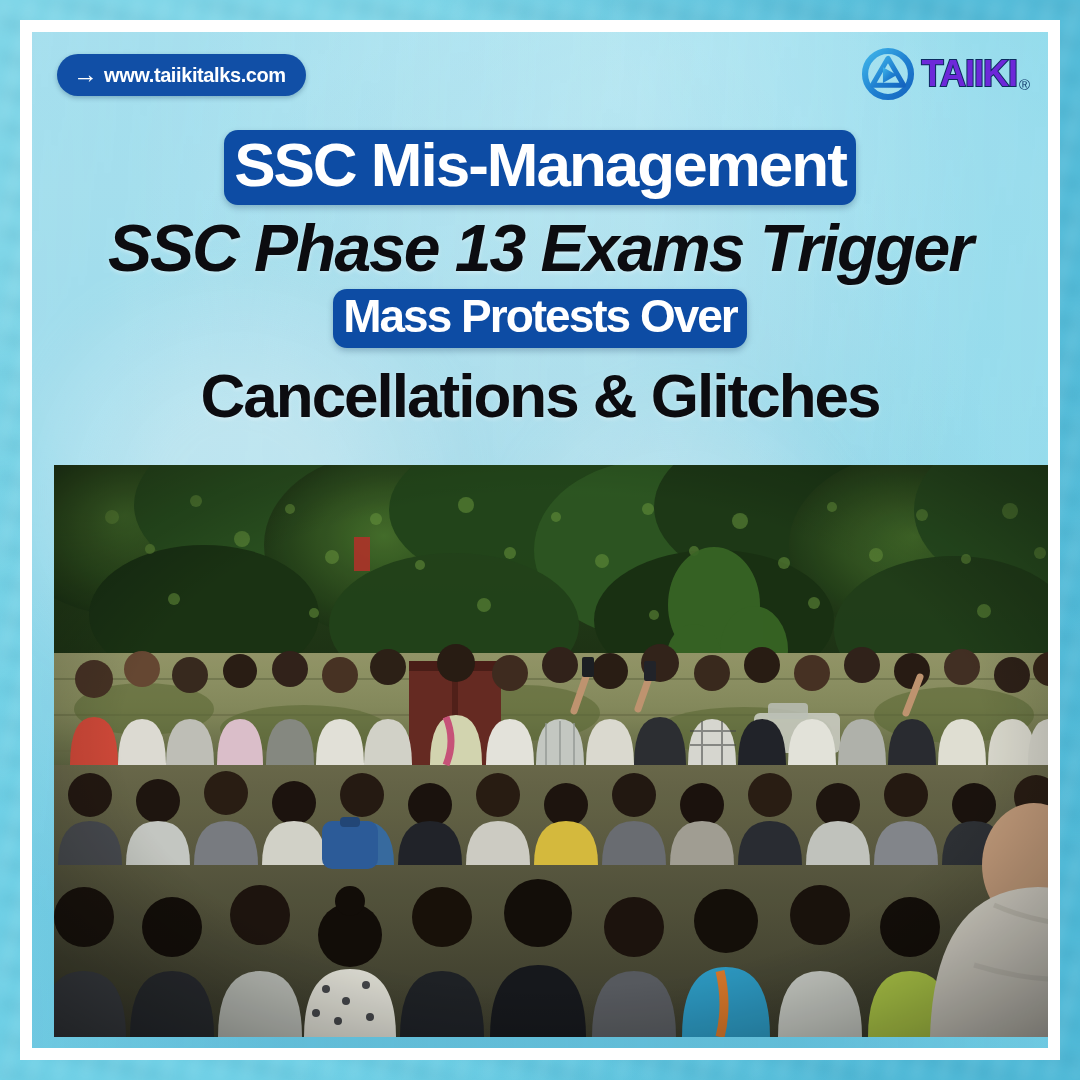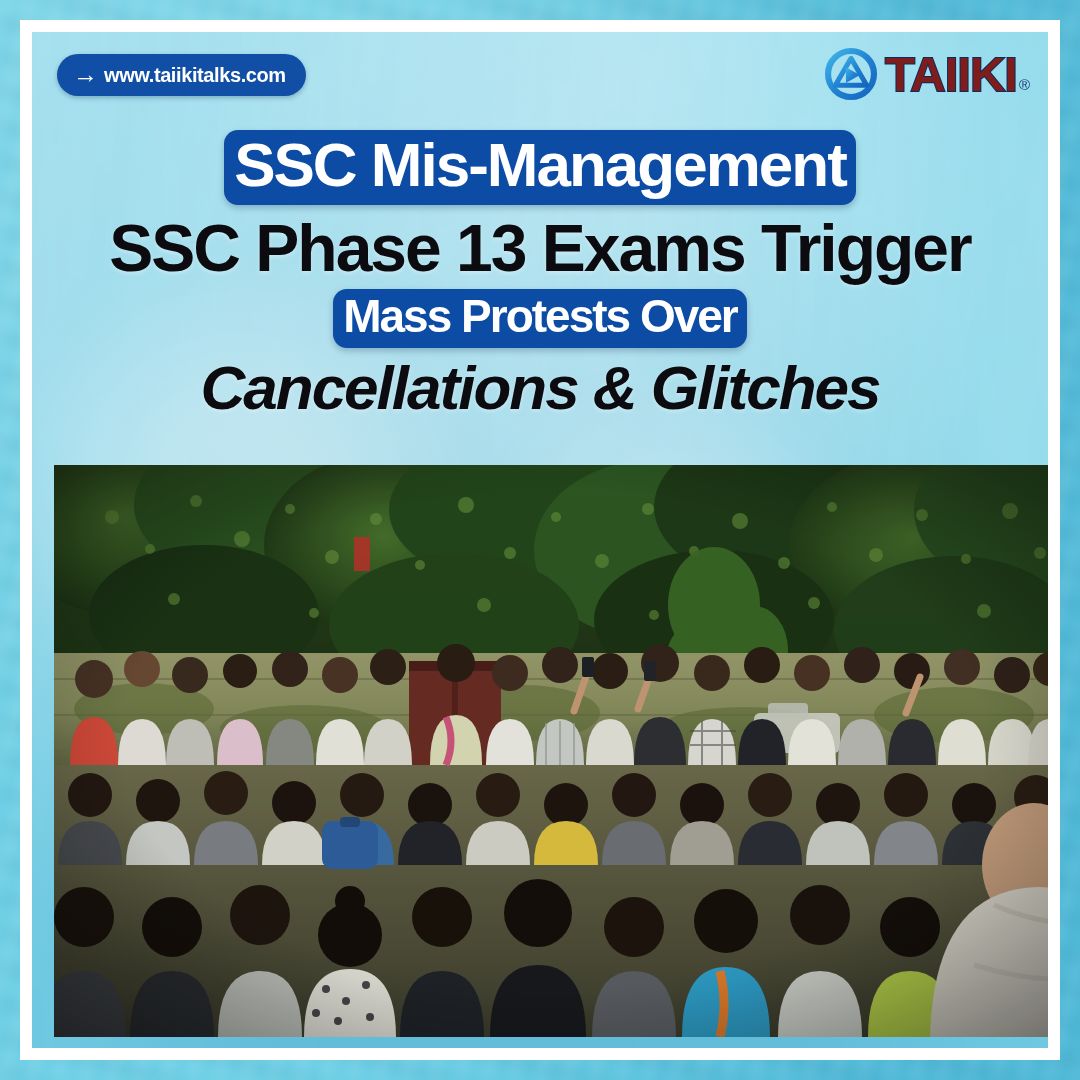--- a/index.html
+++ b/index.html
@@ -54,42 +54,42 @@
     display:flex;align-items:center;gap:6px;
     padding:0 20px 0 16px;border-radius:22px;
     background:#114fa6;box-shadow:0 2px 5px rgba(0,40,80,.28);}
   .url-pill .arrow{color:#fff;font-size:25px;line-height:1;font-weight:700;
     transform:translateY(-1px);}
   .url-pill .url-text{color:#fff;font-size:20px;font-weight:600;letter-spacing:-.4px;
     white-space:nowrap;}
 
   .brand{position:absolute;right:18px;top:14px;display:flex;align-items:center;gap:6px;}
   .brand .mark{width:56px;height:56px;display:block;flex:0 0 auto;}
-  .brand .wordmark{font-size:49px;font-weight:700;letter-spacing:-1px;
-    color:#7f1d1d;-webkit-text-stroke:2px #0b2b5e;
+  .brand .wordmark{font-size:36px;font-weight:700;letter-spacing:-1px;
+    color:#6d28d9;-webkit-text-stroke:2px #0b2b5e;
     paint-order:stroke fill;line-height:1;white-space:nowrap;}
   .brand .tm{font-size:15px;color:#123a6b;align-self:flex-end;margin-bottom:9px;margin-left:-4px;}
 
   
   .headline{position:absolute;left:0;right:0;top:98px;text-align:center;}
   .hl-row{display:flex;justify-content:center;margin:0;}
   .chip{display:inline-block;background:#0d4ca4;color:#ffffff;
     border-radius:14px;padding:4px 10px 9px;
     box-shadow:0 3px 6px rgba(0,30,70,.25);}
   .plain{display:inline-block;color:#0c0c10;padding:2px 10px 6px;
     text-shadow:0 2px 4px rgba(255,255,255,.35);}
   .hl-text{font-weight:700;line-height:1.0;letter-spacing:-2px;white-space:nowrap;}
   .l1 .hl-text{font-size:62px;}
-  .l2 .hl-text{font-size:66px;}
+  .l2 .hl-text{font-size:66px;font-style:italic;}
   .l3 .hl-text{font-size:46px;}
   .l4 .hl-text{font-size:62px;}
   .l1{margin-top:0px;}
   .l2{margin-top:8px;}
   .l3{margin-top:2px;}
-  .l4{margin-top:7px;font-style:italic;}
+  .l4{margin-top:15px;}
 
   
   .photo{position:absolute;left:22px;top:433px;width:998px;height:572px;
     overflow:hidden;background:#18240f;}
   .photo svg{display:block;width:100%;height:100%;}
 </style>
 </head>
 <body>
 
 <div class="poster">

